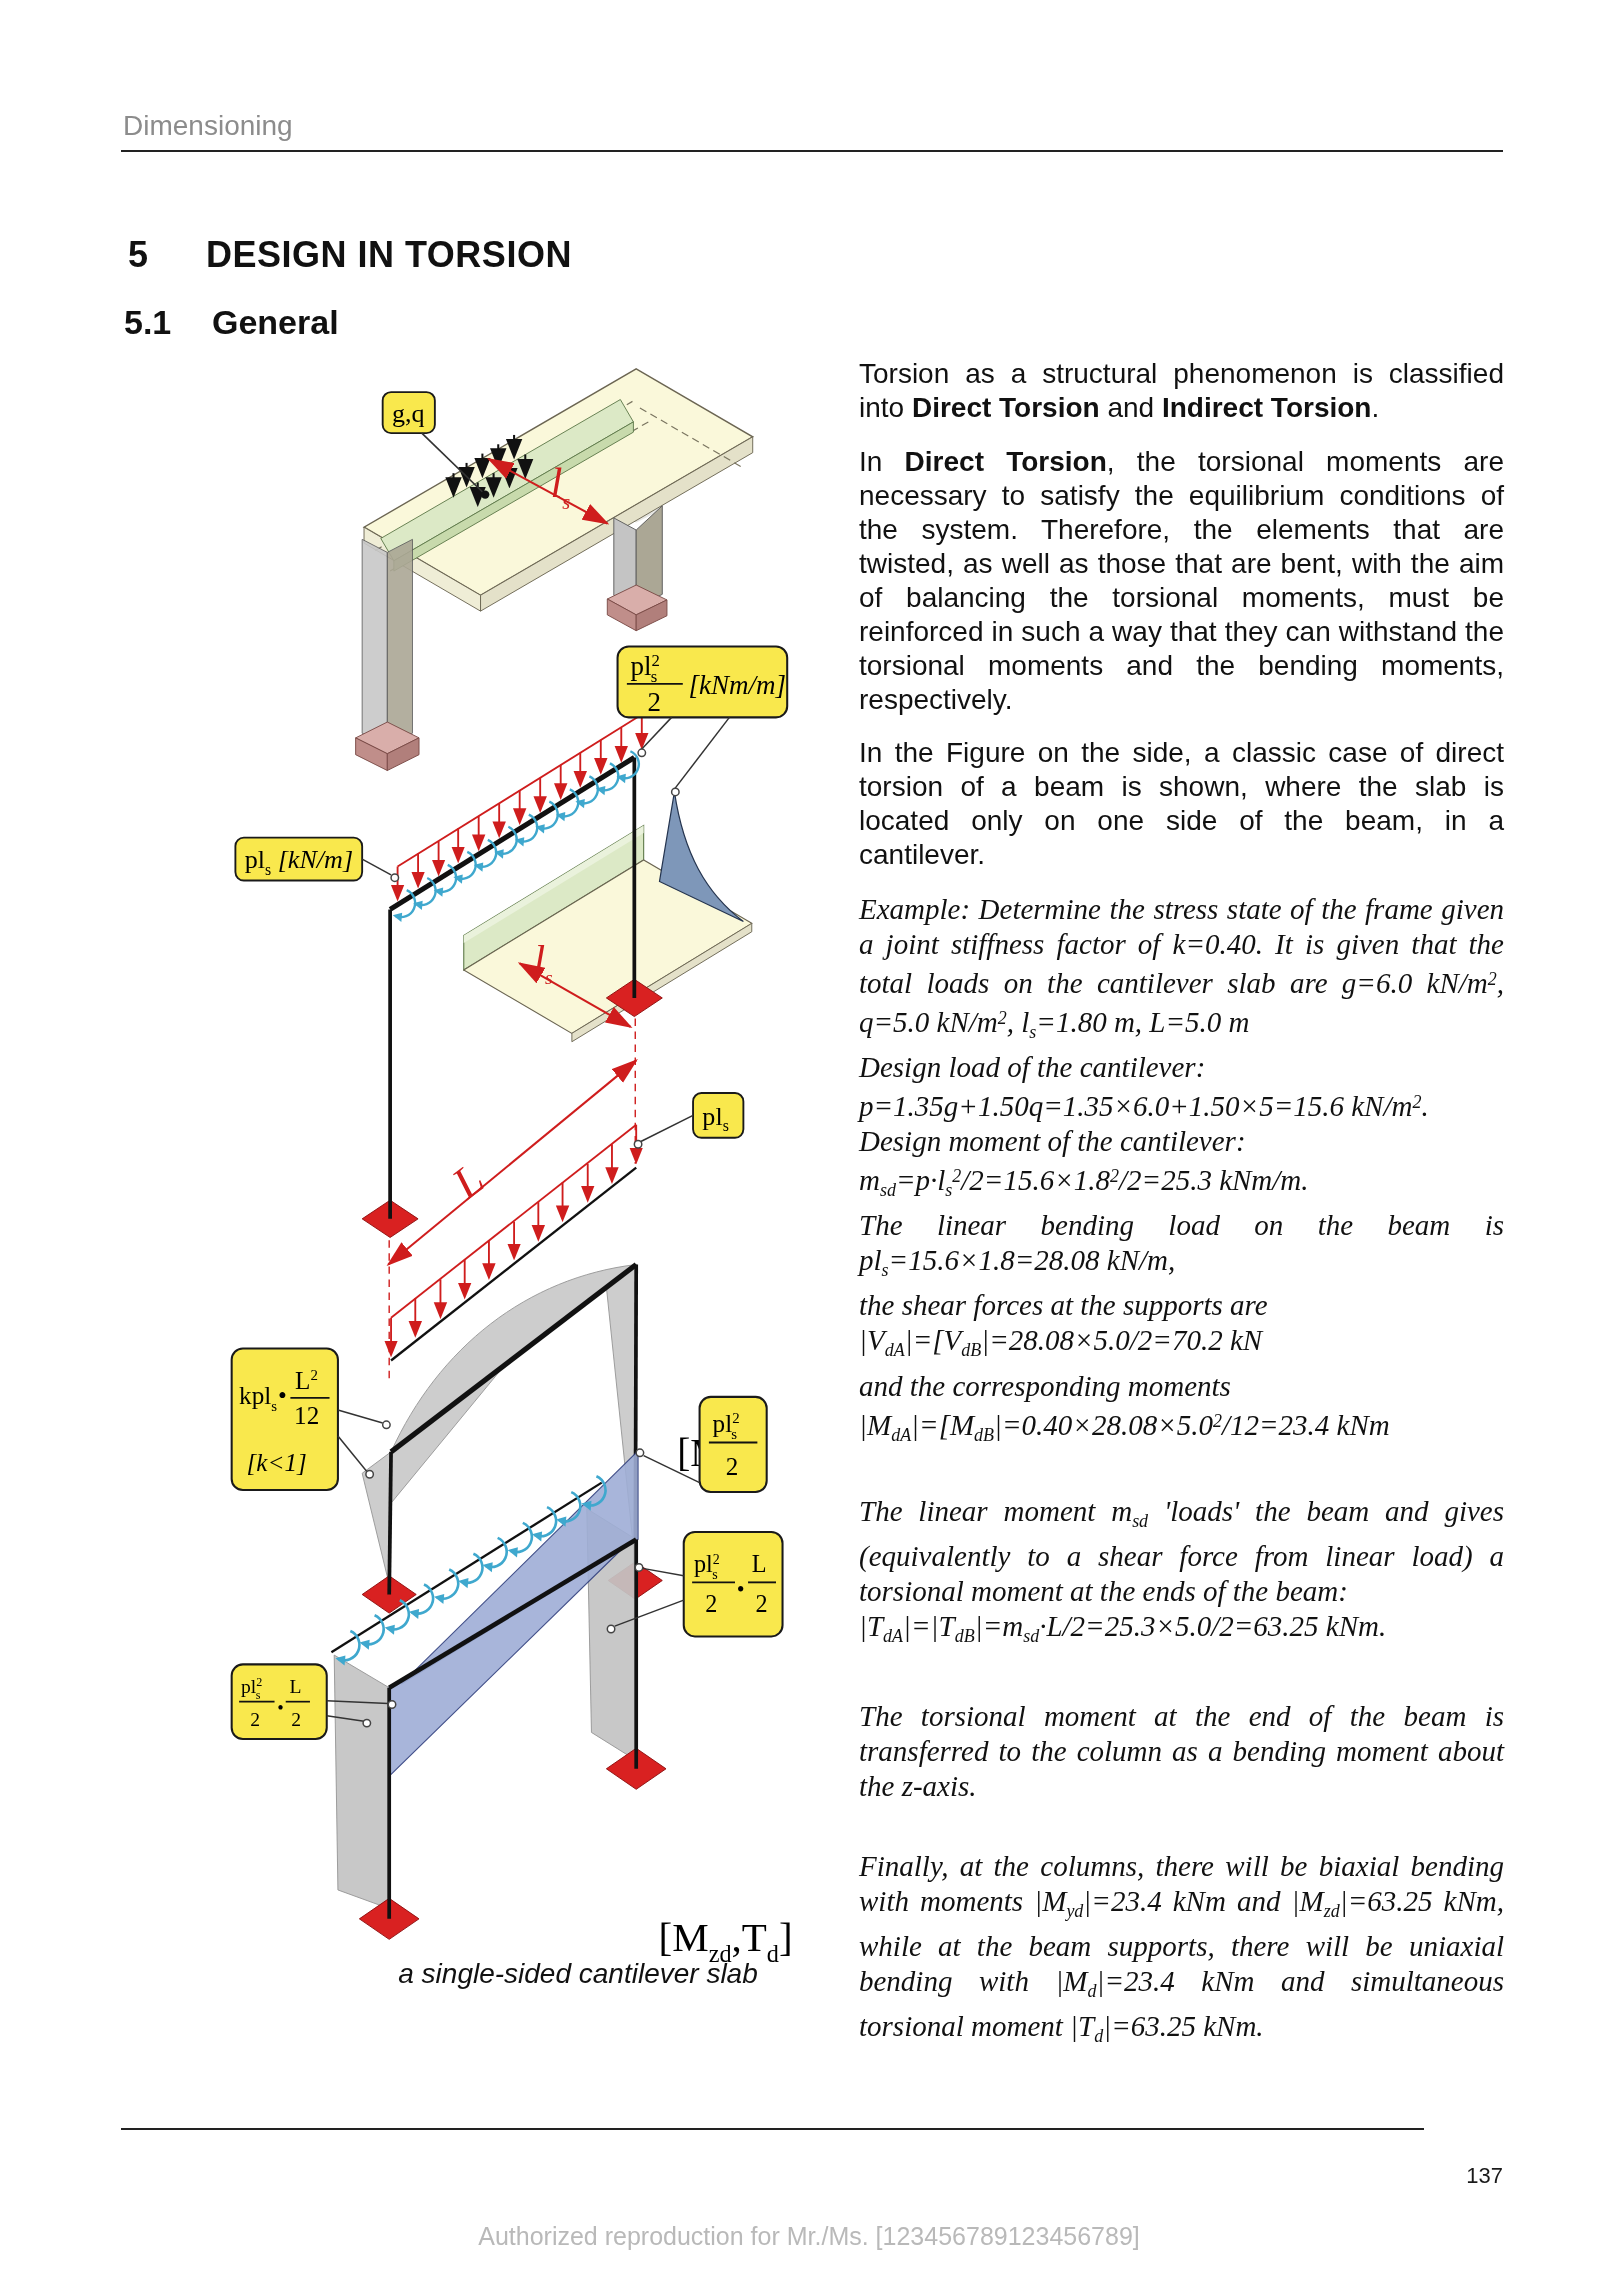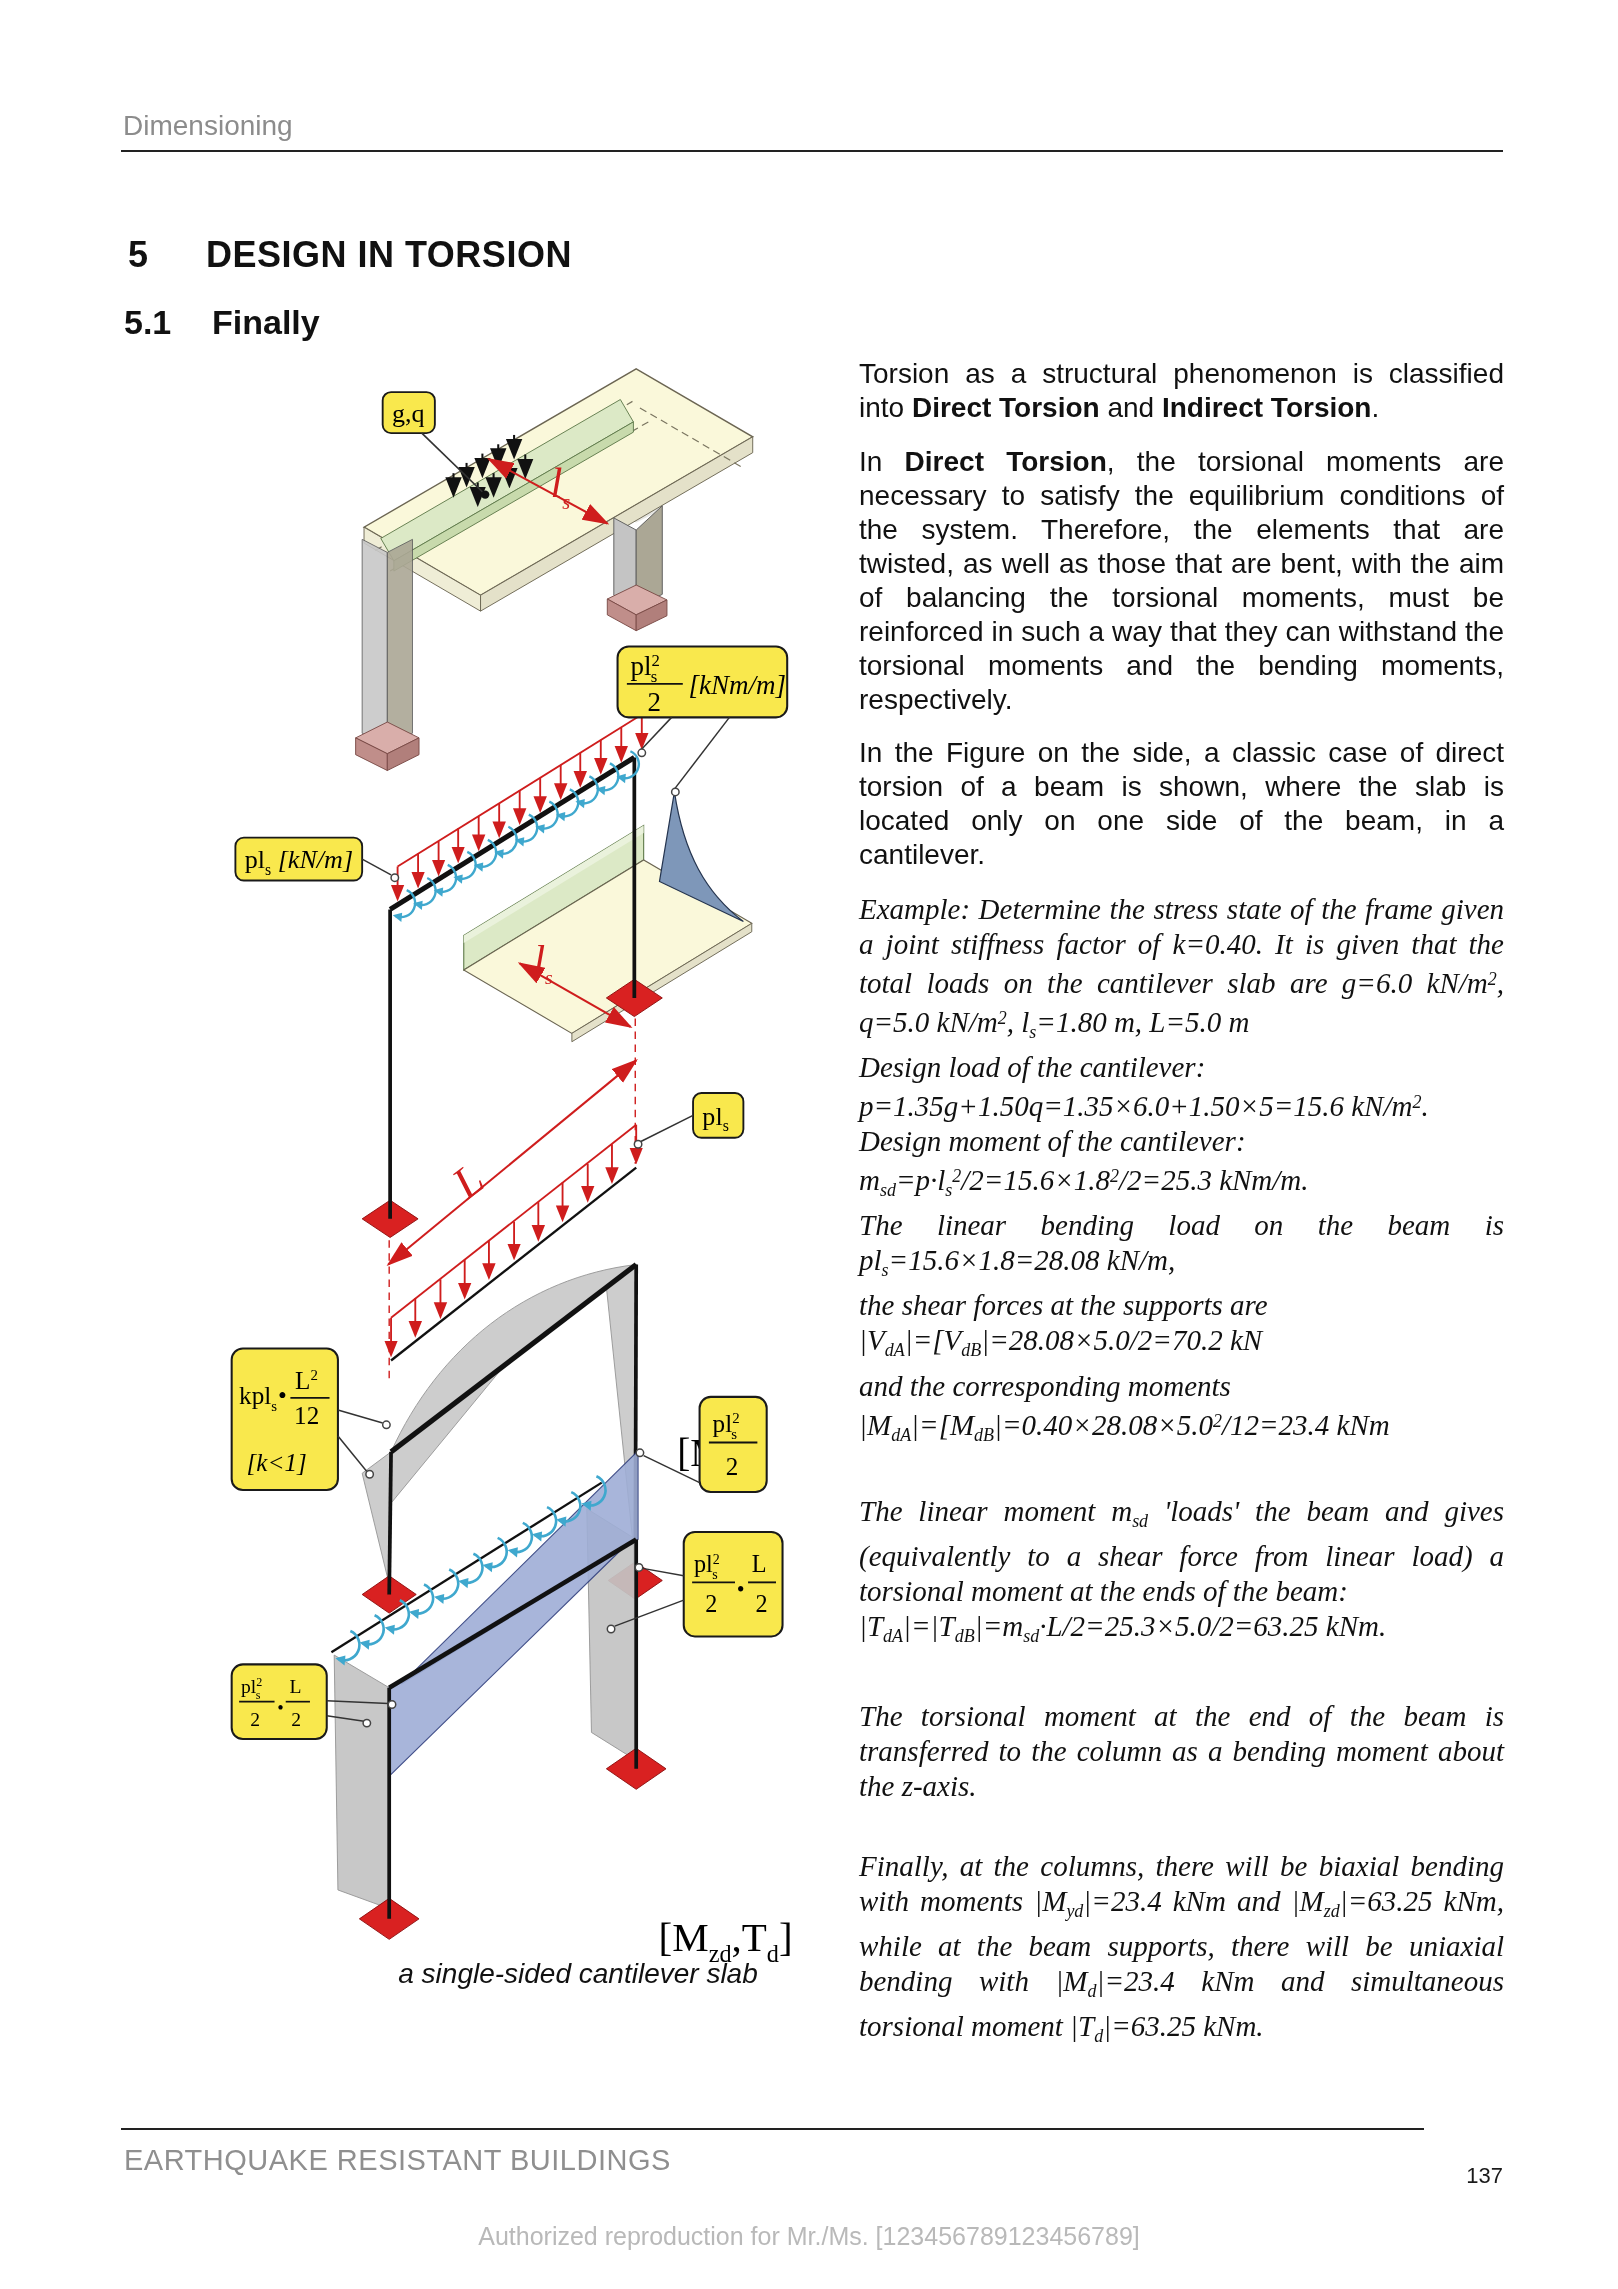--- a/index.html
+++ b/index.html
@@ -40,21 +40,21 @@
 
 <div id="page">
 
   <div class="abs" id="running-title">Dimensioning</div>
   <div class="abs" id="header-rule"></div>
 
   <div class="abs" id="chapter-title">
     <span class="num">5</span><span>DESIGN IN TORSION</span>
   </div>
   <div class="abs" id="section-title">
-    <span class="num">5.1</span><span>Finally</span>
+    <span class="num">5.1</span><span>General</span>
   </div>
 
   <div class="abs" id="textcol">
     <p><span>Torsion as a structural phenomenon is classified into </span><span class="seg-b">Direct Torsion</span><span> and </span><span class="seg-b">Indirect Torsion</span><span>.</span></p>
     <p><span>In </span><span class="seg-b">Direct Torsion</span><span>, the torsional moments are necessary to satisfy the equilibrium conditions of the system. Therefore, the elements that are twisted, as well as those that are bent, with the aim of balancing the torsional moments, must be reinforced in such a way that they can withstand the torsional moments and the bending moments, respectively.</span></p>
     <p><span>In the Figure on the side, a classic case of direct torsion of a beam is shown, where the slab is located only on one side of the beam, in a cantilever.</span></p>
     <p class="serifblock"><span>Example: Determine the stress state of the frame given a joint stiffness factor of k=0.40. It is given that the total loads on the cantilever slab are g=6.0 kN/m</span><span class="seg-sup">2</span><span>, q=5.0 kN/m</span><span class="seg-sup">2</span><span>, l</span><span class="seg-sub">s</span><span>=1.80 m, L=5.0 m</span><br><span>Design load of the cantilever:</span><br><span>p=1.35g+1.50q=1.35×6.0+1.50×5=15.6 kN/m</span><span class="seg-sup">2</span><span>.</span><br><span>Design moment of the cantilever:</span><br><span>m</span><span class="seg-sub">sd</span><span>=p·l</span><span class="seg-sub">s</span><span class="seg-sup">2</span><span>/2=15.6×1.8</span><span class="seg-sup">2</span><span>/2=25.3 kNm/m.</span><br><span>The linear bending load on the beam is pl</span><span class="seg-sub">s</span><span>=15.6×1.8=28.08 kN/m,</span><br><span>the shear forces at the supports are</span><br><span>|V</span><span class="seg-sub">dA</span><span>|=[V</span><span class="seg-sub">dB</span><span>|=28.08×5.0/2=70.2 kN</span><br><span>and the corresponding moments</span><br><span>|M</span><span class="seg-sub">dA</span><span>|=[M</span><span class="seg-sub">dB</span><span>|=0.40×28.08×5.0</span><span class="seg-sup">2</span><span>/12=23.4 kNm</span></p>
     <p class="serifblock gap-lg"><span>The linear moment m</span><span class="seg-sub">sd</span><span> 'loads' the beam and gives (equivalently to a shear force from linear load) a torsional moment at the ends of the beam:</span><br><span>|T</span><span class="seg-sub">dA</span><span>|=|T</span><span class="seg-sub">dB</span><span>|=m</span><span class="seg-sub">sd</span><span>·L/2=25.3×5.0/2=63.25 kNm.</span></p>
     <p class="serifblock gap-xl"><span>The torsional moment at the end of the beam is transferred to the column as a bending moment about the z-axis.</span></p>
     <p class="serifblock gap-xl"><span>Finally, at the columns, there will be biaxial bending with moments |M</span><span class="seg-sub">yd</span><span>|=23.4 kNm and |M</span><span class="seg-sub">zd</span><span>|=63.25 kNm, while at the beam supports, there will be uniaxial bending with |M</span><span class="seg-sub">d</span><span>|=23.4 kNm and simultaneous torsional moment |T</span><span class="seg-sub">d</span><span>|=63.25 kNm.</span></p>
@@ -313,18 +313,17 @@
 
       <text x="706" y="2093" class="sf" font-size="44"><tspan>[M</tspan><tspan font-size="26" dy="11">zd</tspan><tspan dy="-11">,T</tspan><tspan font-size="26" dy="11">d</tspan><tspan dy="-11">]</tspan></text>
     </g>
   </svg>
 
   <div class="abs" id="fig-caption">
     <div>a single-sided cantilever slab</div>
   </div>
 
   <div class="abs" id="footer-rule"></div>
-  <div class="abs" id="footer-book">EARTHQUAKE RESISTANT BUILDINGS</div>
   <div class="abs" id="footer-page">137</div>
   <div class="abs" id="footer-notice">Authorized reproduction for Mr./Ms. [123456789123456789]</div>
 
 </div>
 
 
 </body></html>

